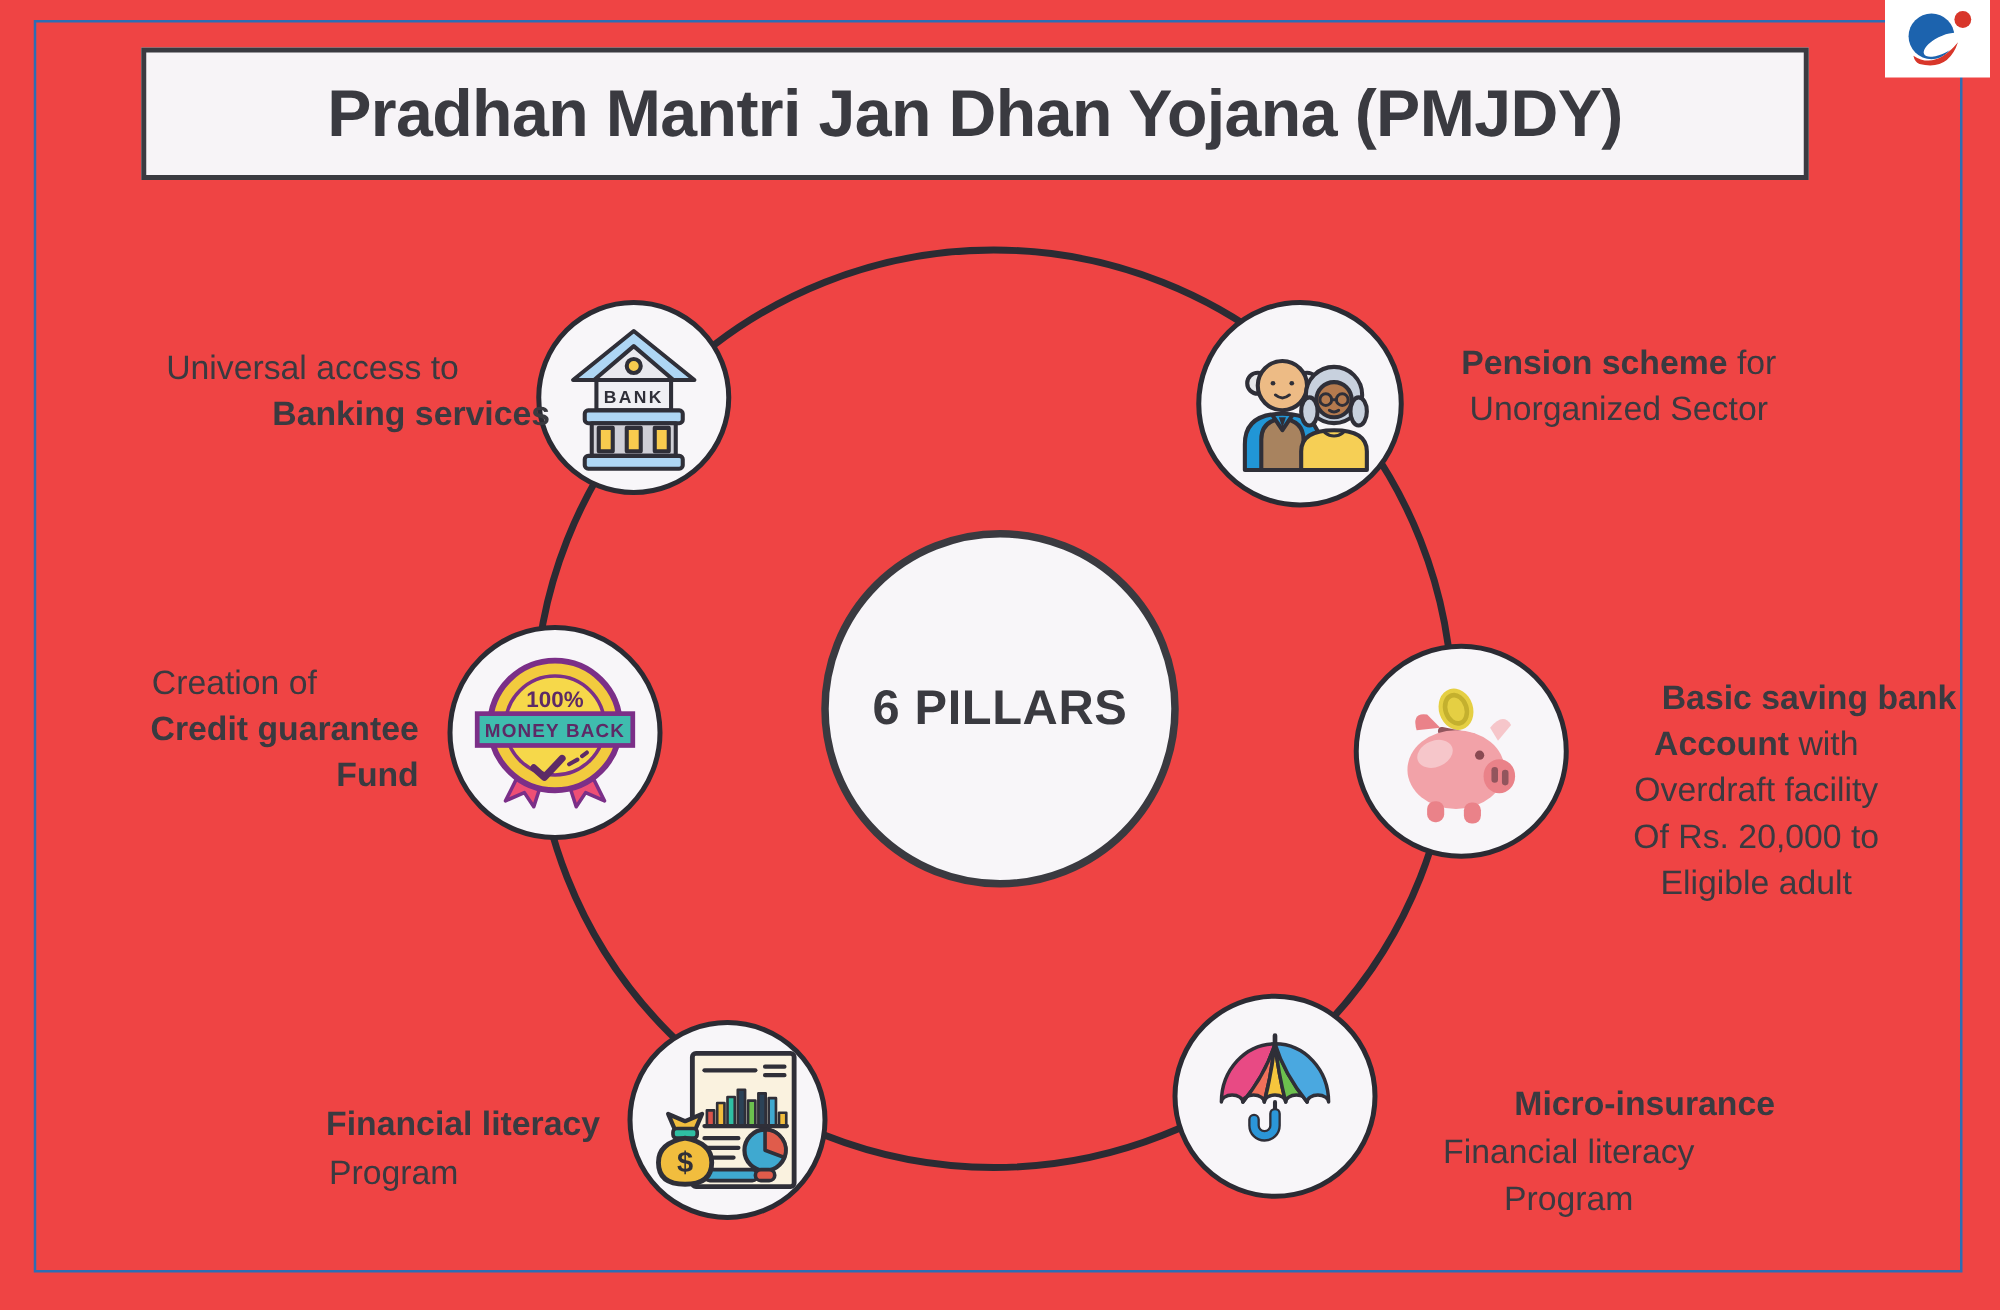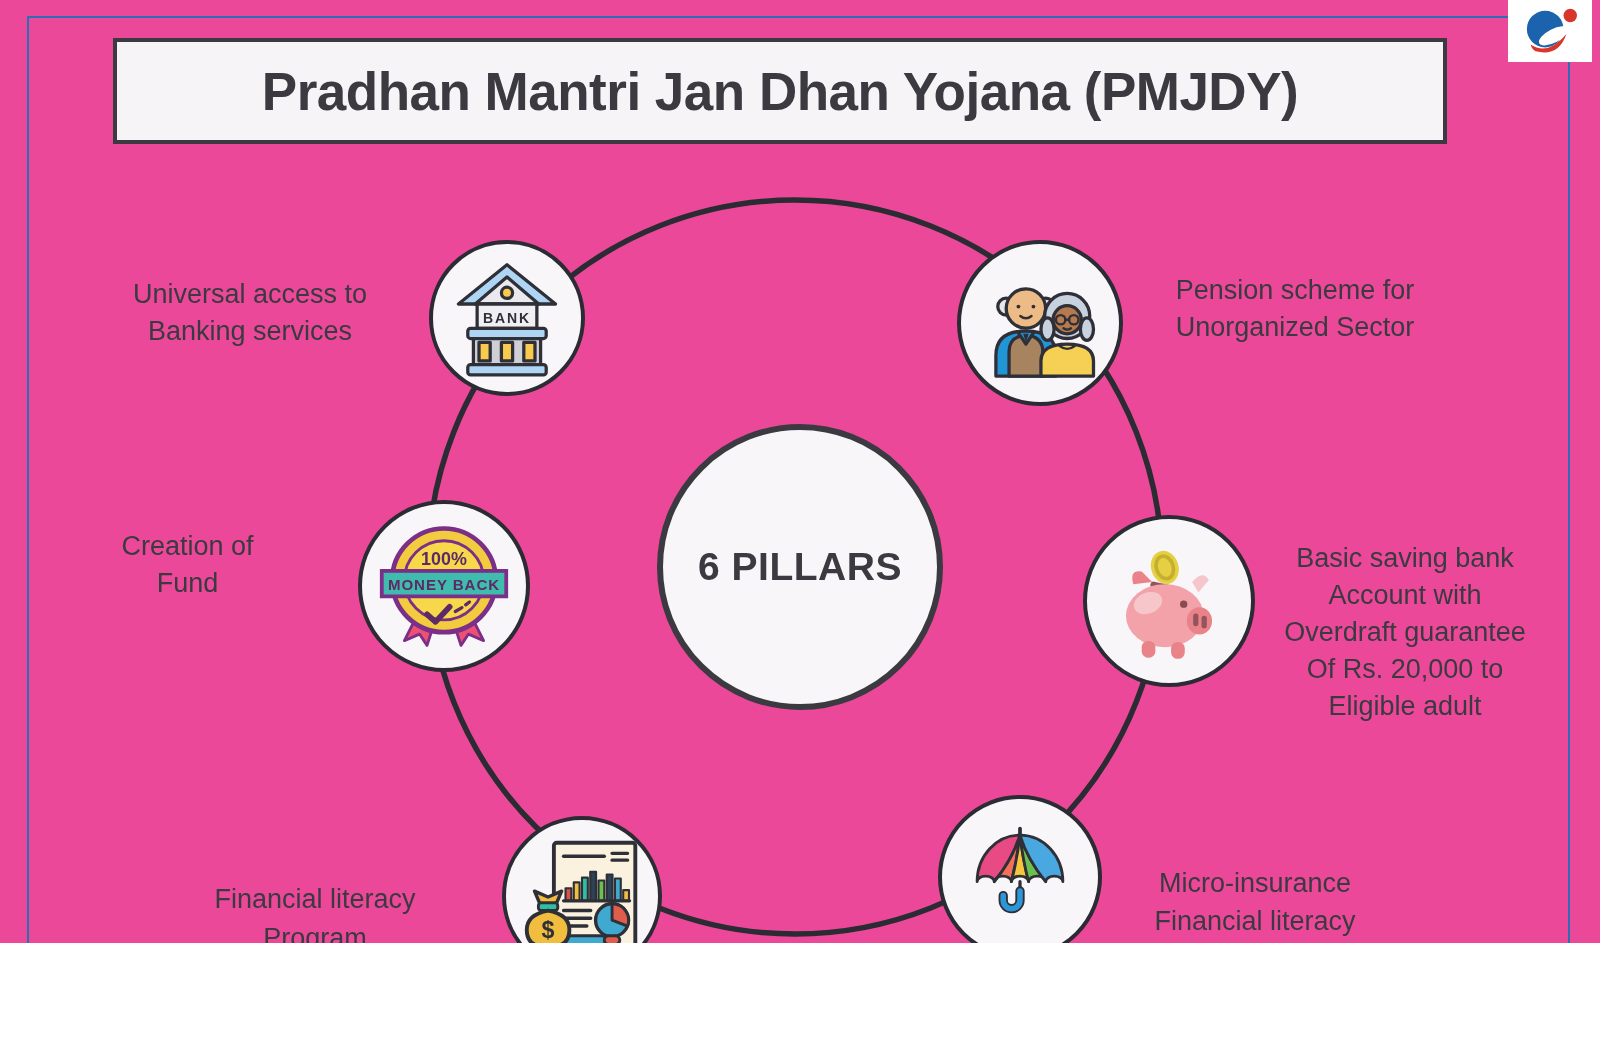--- a/index.html
+++ b/index.html
@@ -1,16 +1,16 @@
 <!DOCTYPE html>
 <html><head>
 <meta charset="utf-8">
 <style>
   html,body{margin:0;padding:0;background:#ffffff;}
-  .canvas{position:relative;width:1600px;height:943px;background:#ec4899;
+  .canvas{position:relative;width:1600px;height:1048px;background:#ef4444;
           font-family:"Liberation Sans",sans-serif;color:#3a3a40;overflow:hidden;}
   .page-border{position:absolute;left:27px;top:16px;width:1539px;height:998px;
                border:2px solid #2e6db4;z-index:0;}
   .brand{position:absolute;left:1508px;top:0;width:84px;height:62px;background:#ffffff;
          display:flex;align-items:center;justify-content:center;z-index:5;}
   .title-box{position:absolute;left:113px;top:38px;width:1334px;height:106px;box-sizing:border-box;
              background:#f7f4f7;border:4px solid #3a3a40;display:flex;align-items:center;
              justify-content:center;z-index:3;}
   .title-box h1{margin:0;font-size:53px;font-weight:700;letter-spacing:-0.5px;color:#3a3a40;}
   .ring{position:absolute;left:0;top:0;z-index:1;}
@@ -21,21 +21,21 @@
   .c-pension{left:957px;top:240px;width:166px;height:166px;}
   .c-credit{left:358px;top:500px;width:172px;height:172px;}
   .c-savings{left:1083px;top:515px;width:172px;height:172px;}
   .c-literacy{left:502px;top:816px;width:160px;height:160px;}
   .c-insurance{left:938px;top:795px;width:164px;height:164px;}
   .center-circle{position:absolute;left:657px;top:424px;width:286px;height:286px;box-sizing:border-box;
                  border-radius:50%;background:#f8f6f9;border:6px solid #3a3a40;display:flex;
                  flex-direction:column;align-items:center;justify-content:center;z-index:2;
                  font-size:39px;font-weight:700;letter-spacing:0.5px;line-height:1.22;color:#3a3a40;}
   .label{position:absolute;z-index:3;font-size:27px;line-height:37px;text-align:center;color:#3a3a40;}
-  .label .b{font-weight:400;}
+  .label .b{font-weight:700;text-align:right;}
   .l-banking{left:60px;top:276px;width:380px;}
   .l-pension{left:1125px;top:272px;width:340px;}
   .l-credit{left:40px;top:528px;width:295px;}
   .l-savings{left:1245px;top:540px;width:320px;}
   .l-literacy{left:150px;top:880px;width:330px;line-height:39px;}
   .l-insurance{left:1090px;top:864px;width:330px;line-height:38px;}
 </style>
 </head>
 <body>
 
@@ -192,27 +192,28 @@
     <div class="b">Banking services</div>
   </div>
 
   <div class="label l-pension">
     <div><span class="b">Pension scheme</span><span> for</span></div>
     <div>Unorganized Sector</div>
   </div>
 
   <div class="label l-credit">
     <div>Creation of</div>
+    <div class="b">Credit guarantee</div>
     <div class="b">Fund</div>
   </div>
 
   <div class="label l-savings">
     <div class="b">Basic saving bank</div>
     <div><span class="b">Account</span><span> with</span></div>
-    <div>Overdraft guarantee</div>
+    <div>Overdraft facility</div>
     <div>Of Rs. 20,000 to</div>
     <div>Eligible adult</div>
   </div>
 
   <div class="label l-literacy">
     <div class="b">Financial literacy</div>
     <div>Program</div>
   </div>
 
   <div class="label l-insurance">

